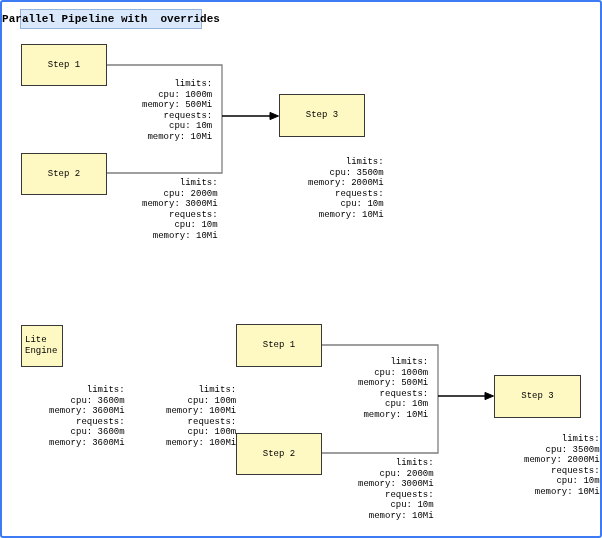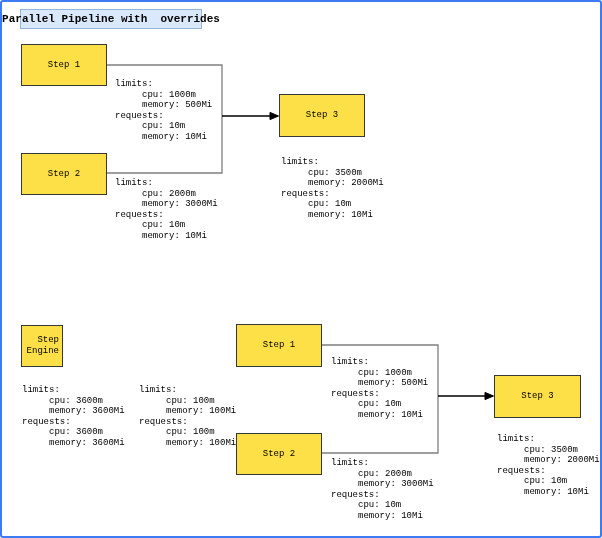--- a/index.html
+++ b/index.html
@@ -42,33 +42,34 @@
     display: flex;
     align-items: center;
     justify-content: center;
     font-size: 11px;
     font-weight: bold;
     white-space: pre;
     box-sizing: border-box;
   }
   .node {
     position: absolute;
-    background: #fde047;
+    background: #fef9c3;
     border: 1px solid #383838;
     display: flex;
     align-items: center;
     justify-content: center;
     font-size: 9px;
-    text-align: right;
+    text-align: left;
     box-sizing: border-box;
     line-height: 11px;
   }
   .node-label { display: block; padding: 0 3px; }
   .res {
     position: absolute;
+    text-align: right;
   }
   .res-line {
     font-size: 9px;
     line-height: 10.5px;
     white-space: pre;
     color: #000000;
   }
   
   #title-pipeline { left: 20px; top: 9px;  width: 182px; height: 20px; }
   #node-p-step1   { left: 21px; top: 44px; width: 86px;  height: 42px; }
@@ -140,21 +141,21 @@
       <div class="res-line">limits:</div>
       <div class="res-line">     cpu: 3500m</div>
       <div class="res-line">     memory: 2000Mi</div>
       <div class="res-line">requests:</div>
       <div class="res-line">     cpu: 10m</div>
       <div class="res-line">     memory: 10Mi</div>
     </div>
 
 
   <div class="node" id="node-lite">
-    <span class="node-label">Step Engine</span>
+    <span class="node-label">Lite Engine</span>
   </div>
   <div class="node" id="node-e-step1">
     <span class="node-label">Step 1</span>
   </div>
   <div class="node" id="node-e-step2">
     <span class="node-label">Step 2</span>
   </div>
   <div class="node" id="node-e-step3">
     <span class="node-label">Step 3</span>
   </div>

